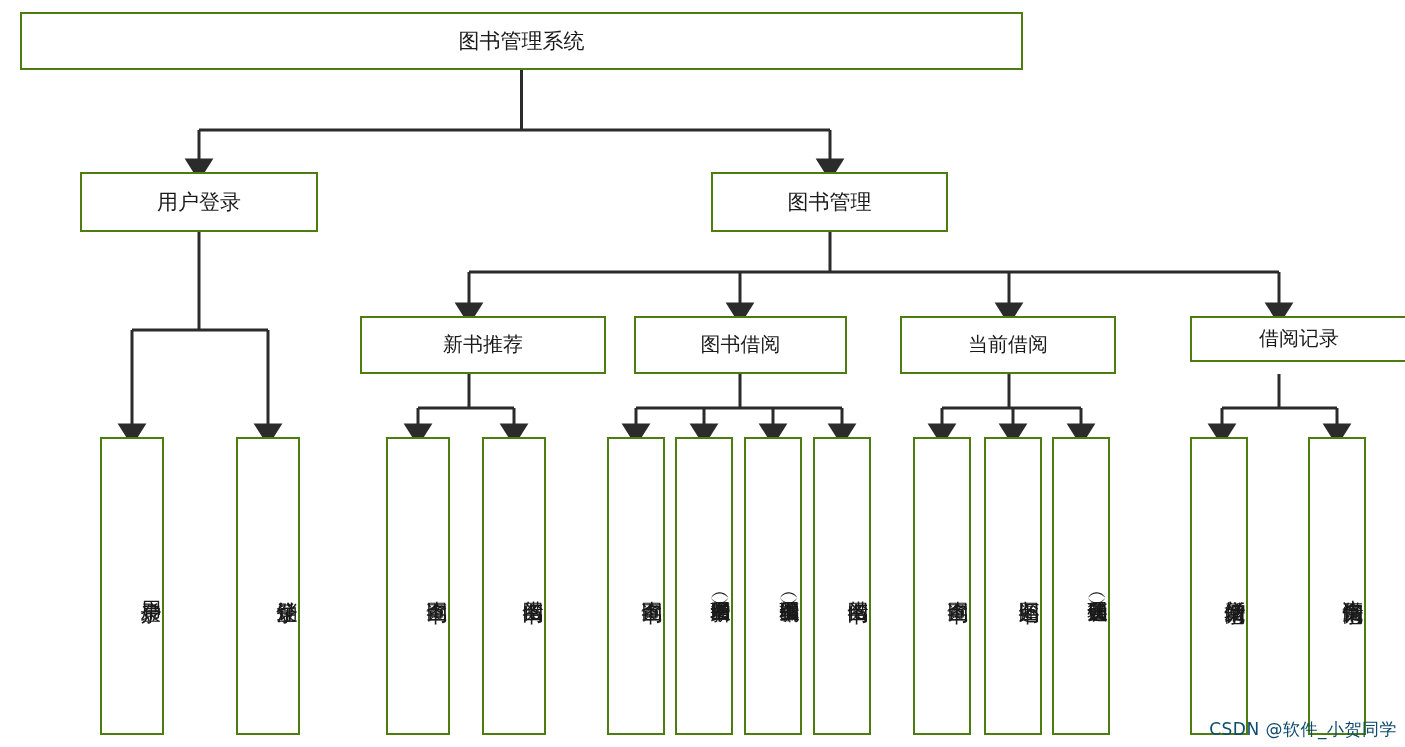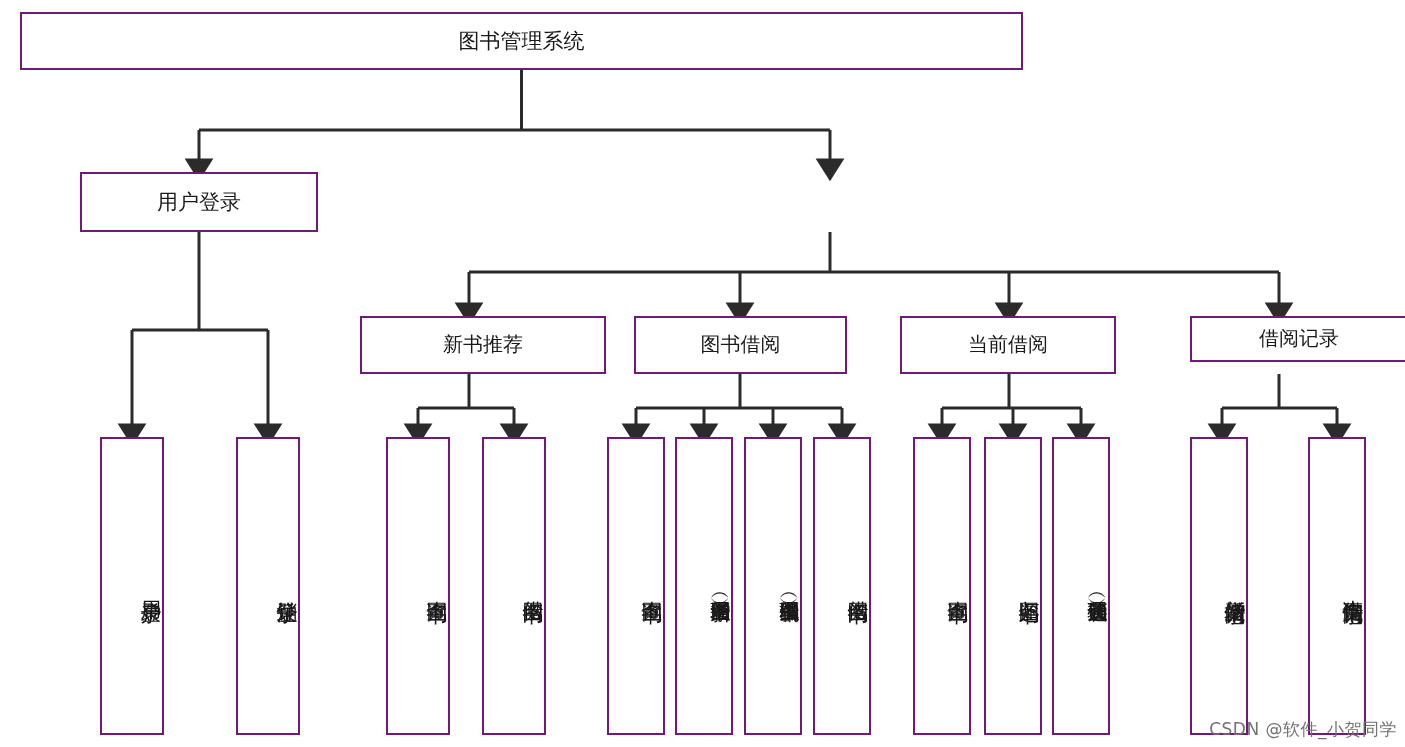--- a/index.html
+++ b/index.html
@@ -23,21 +23,21 @@
     left: 0;
     top: 0;
     width: 1405px;
     height: 747px;
     pointer-events: none;
   }
   .node {
     position: absolute;
     box-sizing: border-box;
     background: #ffffff;
-    border: 2px solid #701a75;
+    border: 2px solid #4d7c0f;
     display: flex;
     align-items: center;
     justify-content: center;
     color: #1a1a1a;
     line-height: 1.08;
     z-index: 2;
   }
   .node.root {
     font-size: 21px;
   }
@@ -60,21 +60,21 @@
   }
   .node.leaf.tall-text {
     font-size: 20px;
     letter-spacing: 0px;
   }
   .watermark {
     position: absolute;
     right: 8px;
     bottom: 6px;
     font-size: 17px;
-    color: #737373;
+    color: #0c4a6e;
     letter-spacing: 0.5px;
     z-index: 3;
     white-space: nowrap;
   }
 </style>
 </head>
 <body>
 
 <div id="diagram-root">
 
@@ -131,20 +131,23 @@
     </g>
   </svg>
 
   <div class="node root" id="node-root" style="left: 20px; top: 12px; width: 1003px; height: 58px;">
     <span>图书管理系统</span>
   </div>
 
   <div class="node level2" id="node-l2-0" style="left: 80px; top: 172px; width: 238px; height: 60px;">
     <span>用户登录</span>
   </div>
+  <div class="node level2" id="node-l2-1" style="left: 711px; top: 172px; width: 237px; height: 60px;">
+    <span>图书管理</span>
+  </div>
 
   <div class="node level3" id="node-l3-0" style="left: 360px; top: 316px; width: 246px; height: 58px;">
     <span>新书推荐</span>
   </div>
   <div class="node level3" id="node-l3-1" style="left: 634px; top: 316px; width: 213px; height: 58px;">
     <span>图书借阅</span>
   </div>
   <div class="node level3" id="node-l3-2" style="left: 900px; top: 316px; width: 216px; height: 58px;">
     <span>当前借阅</span>
   </div>

